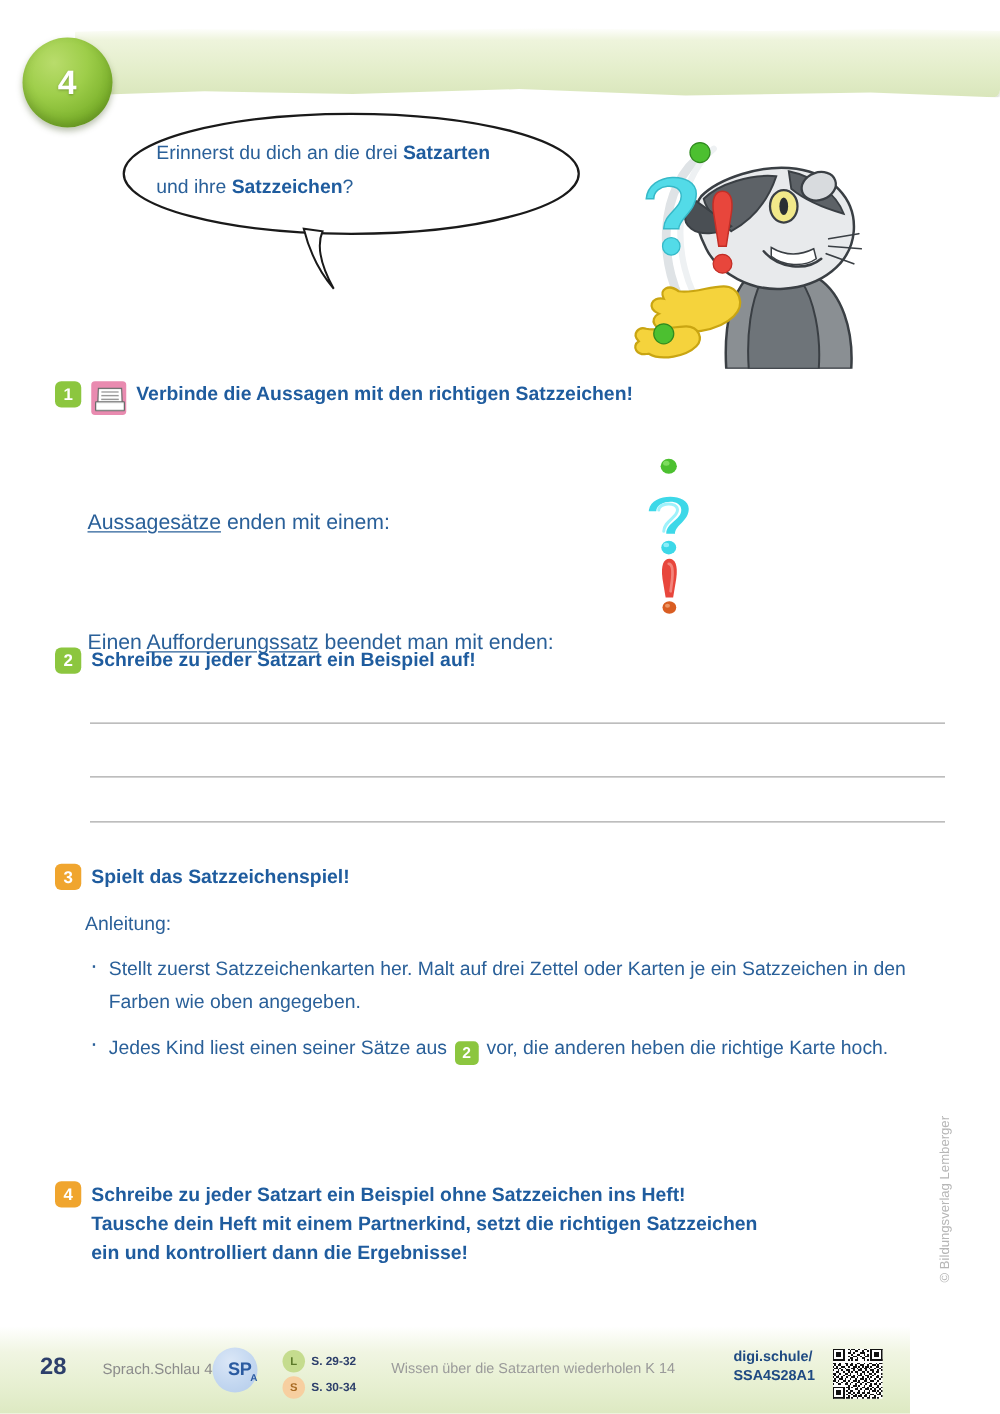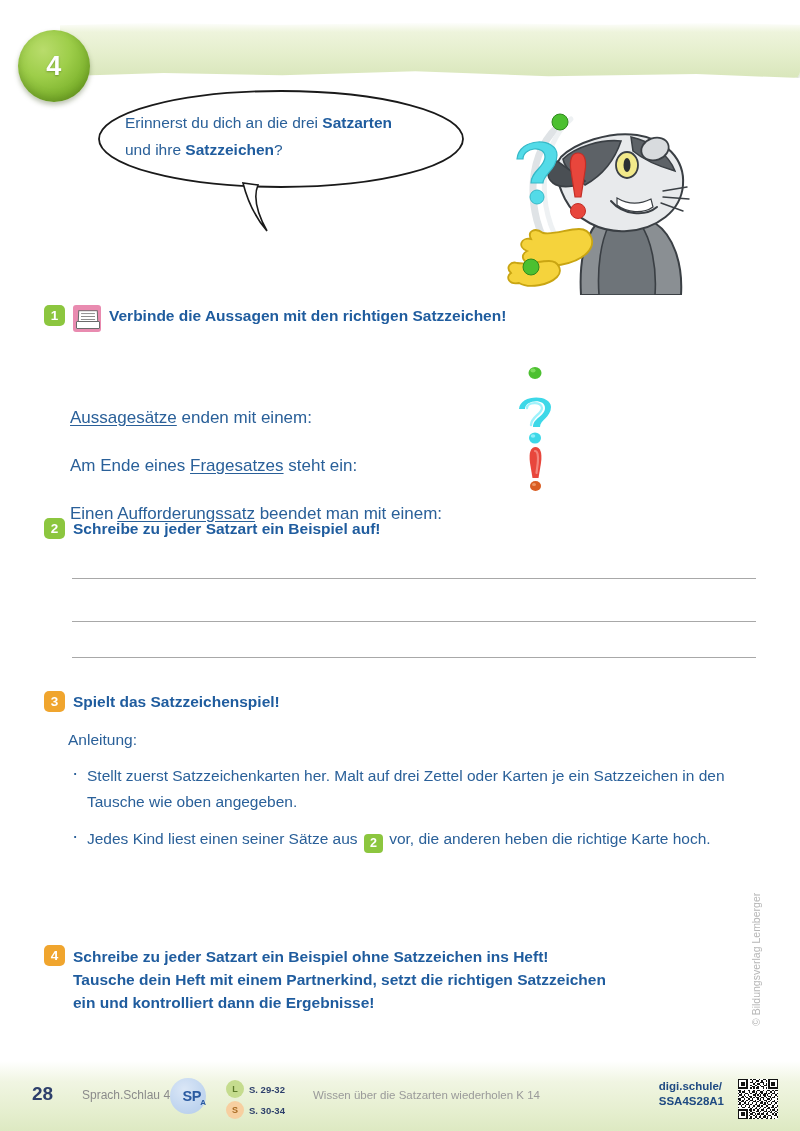--- a/index.html
+++ b/index.html
@@ -214,21 +214,21 @@
     transform-origin: center center;
     font-size: 10.5px;
     color: #b6b6b6;
     white-space: nowrap;
   }
 
   
   .footer {
     position: absolute;
     left: 0; bottom: 0;
-    width: 800px; height: 70px;
+    width: 728px; height: 70px;
     background: linear-gradient(180deg, #ffffff 0%, #f0f5e2 30%, #e6efd0 70%, #dde9c2 100%);
   }
   .footer-page {
     position: absolute; left: 32px; top: 22px;
     font-size: 19px; font-weight: bold; color: #2d3f6b;
   }
   .footer-book {
     position: absolute; left: 82px; top: 27px;
     font-size: 12px; color: #8b8b8b;
   }
@@ -331,25 +331,22 @@
     <span class="laptop-icon">
       <span class="screen"></span>
       <span class="base"></span>
     </span>
     <span class="ex-title">Verbinde die Aussagen mit den richtigen Satzzeichen!</span>
   </div>
 
   <div class="ex1-row" style="left:70px; top:359px;">
     <span></span><u>Aussagesätze</u><span> enden mit einem:</span>
   </div>
-  <div class="ex1-row" style="left:70px; top:407px;">
-    <span>Am Ende eines </span><u>Fragesatzes</u><span> steht ein:</span>
-  </div>
   <div class="ex1-row" style="left:70px; top:455px;">
-    <span>Einen </span><u>Aufforderungssatz</u><span> beendet man mit einem:</span>
+    <span>Einen </span><u>Aufforderungssatz</u><span> beendet man mit enden:</span>
   </div>
 
   <div class="mark" style="left:524px; top:362px;">
     <svg width="22" height="22" viewBox="0 0 22 22">
       <ellipse cx="11" cy="11" rx="6.5" ry="6" fill="#4cc030"></ellipse>
       <ellipse cx="9" cy="8.5" rx="2.6" ry="2" fill="#86e066" opacity="0.85"></ellipse>
     </svg>
   </div>
   <div class="mark" style="left:518px; top:394px;">
     <svg width="34" height="52" viewBox="0 0 34 52">
@@ -376,21 +373,21 @@
   <div class="write-line" style="top:621px;"></div>
   <div class="write-line" style="top:657px;"></div>
 
   <div class="ex-head" style="left:44px; top:691px;">
     <span class="num-badge orange">3</span>
     <span class="ex-title">Spielt das Satzzeichenspiel!</span>
   </div>
   <div class="anleitung" style="top:731px;">Anleitung:</div>
   <div class="bullet-list" style="top:763px;">
     <div class="bullet-item">
-      <span>Stellt zuerst Satzzeichenkarten her. Malt auf drei Zettel oder Karten je ein Satzzeichen in den Tausche wie oben angegeben.</span>
+      <span>Stellt zuerst Satzzeichenkarten her. Malt auf drei Zettel oder Karten je ein Satzzeichen in den Farben wie oben angegeben.</span>
     </div>
     <div class="bullet-item">
       <span>Jedes Kind liest einen seiner Sätze aus </span><span class="inline-badge">2</span><span> vor, die anderen heben die richtige Karte hoch.</span>
     </div>
   </div>
 
   <div class="ex-head" style="left:44px; top:945px;">
     <span class="num-badge orange">4</span>
     <span class="ex-title ex-title-multiline">
       <span>Schreibe zu jeder Satzart ein Beispiel ohne Satzzeichen ins Heft!</span><br>

